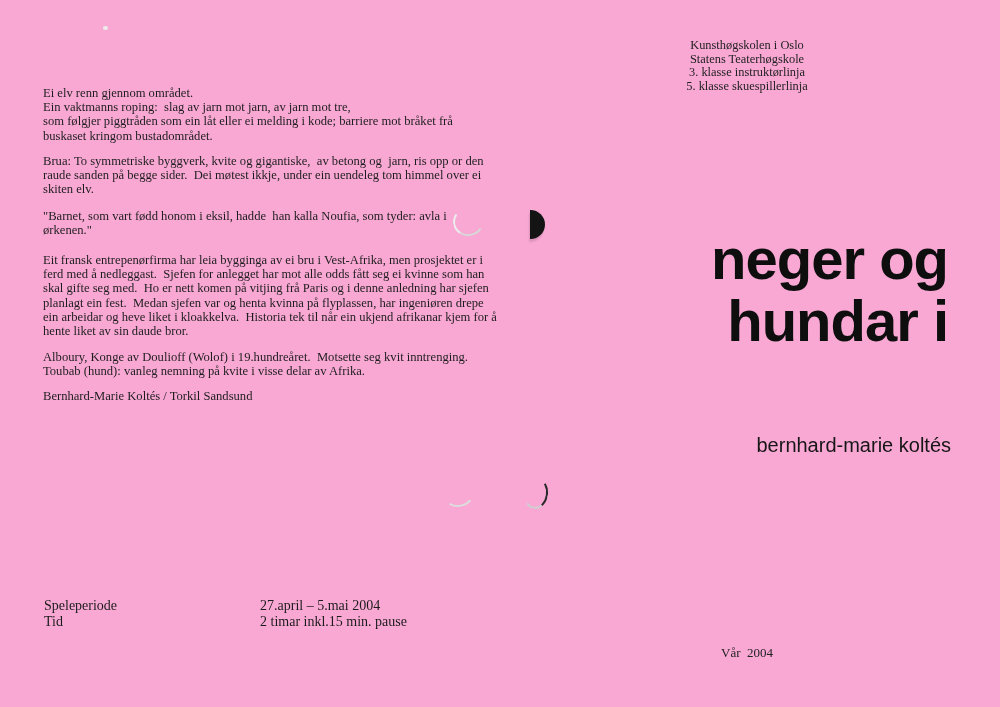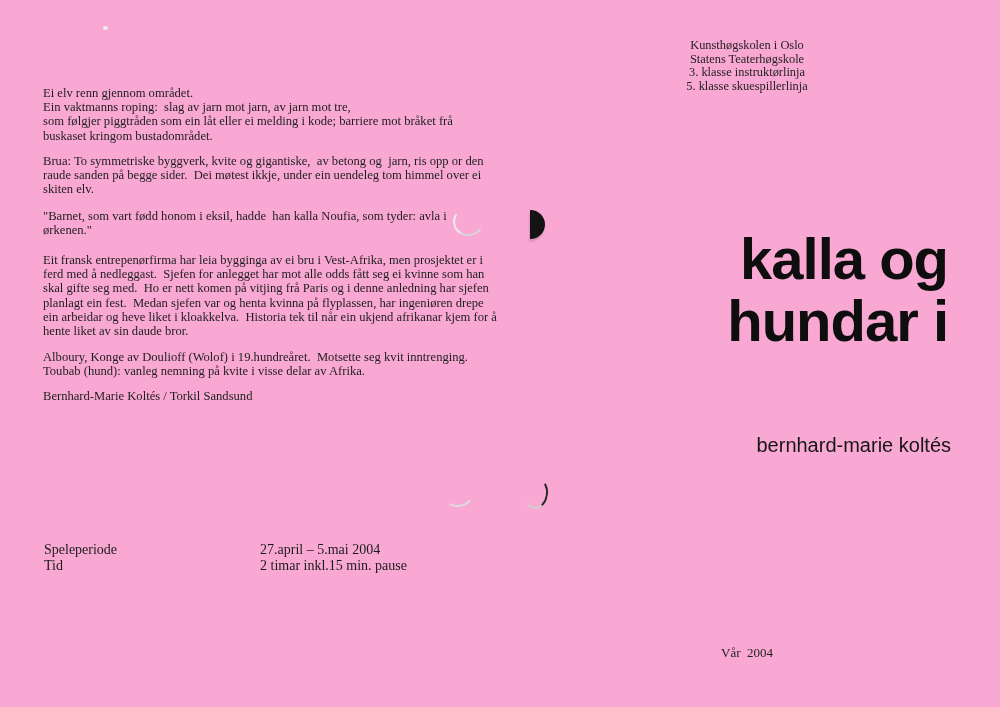--- a/index.html
+++ b/index.html
@@ -76,21 +76,21 @@
     font-family: "Liberation Sans", sans-serif;
     font-size: 20px;
     color: #161616;
     white-space: nowrap;
   }
 
   
   .info {
     position: absolute;
     left: 44px;
-    top: 542px;
+    top: 598px;
     width: 480px;
     font-size: 14px;
     line-height: 16.4px;
     color: #1b1b1b;
   }
   .info-row { display: flex; }
   .info-label { width: 216px; flex: 0 0 216px; }
   .info-value { white-space: pre-wrap; }
 
   
@@ -184,21 +184,21 @@
 ferd med å nedleggast.  Sjefen for anlegget har mot alle odds fått seg ei kvinne som han
 skal gifte seg med.  Ho er nett komen på vitjing frå Paris og i denne anledning har sjefen
 planlagt ein fest.  Medan sjefen var og henta kvinna på flyplassen, har ingeniøren drepe
 ein arbeidar og heve liket i kloakkelva.  Historia tek til når ein ukjend afrikanar kjem for å
 hente liket av sin daude bror.</div>
   <div class="para p5">Alboury, Konge av Doulioff (Wolof) i 19.hundreåret.  Motsette seg kvit inntrenging.
 Toubab (hund): vanleg nemning på kvite i visse delar av Afrika.</div>
 
   <div class="credits">Bernhard-Marie Koltés / Torkil Sandsund</div>
 
-  <div class="title-line t1">kalla og</div>
+  <div class="title-line t1">neger og</div>
   <div class="title-line t2">hundar i</div>
   <div class="play-author">bernhard-marie koltés</div>
 
   <div class="info">
     <div class="info-row">
       <div class="info-label">Speleperiode</div>
       <div class="info-value">27.april – 5.mai 2004</div>
     </div>
     <div class="info-row">
       <div class="info-label">Tid</div>

